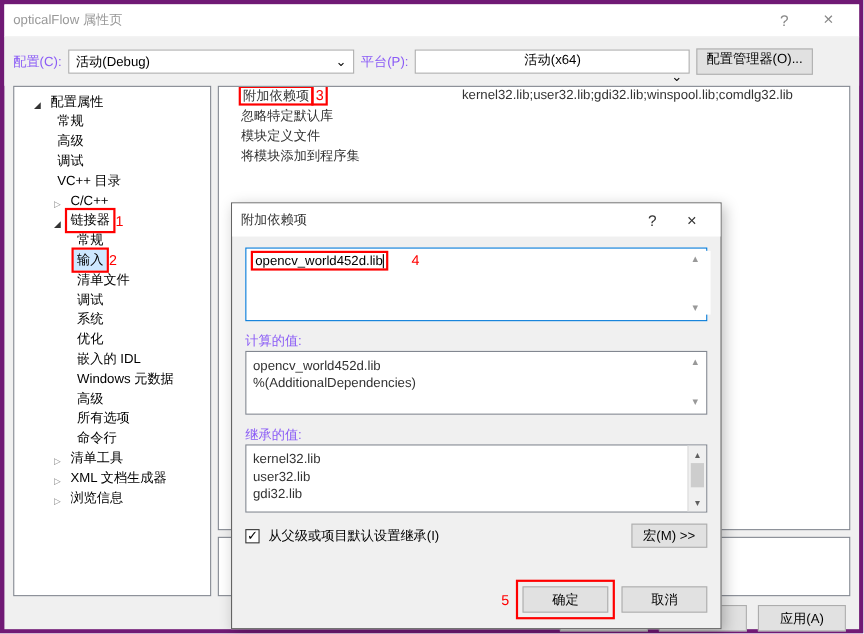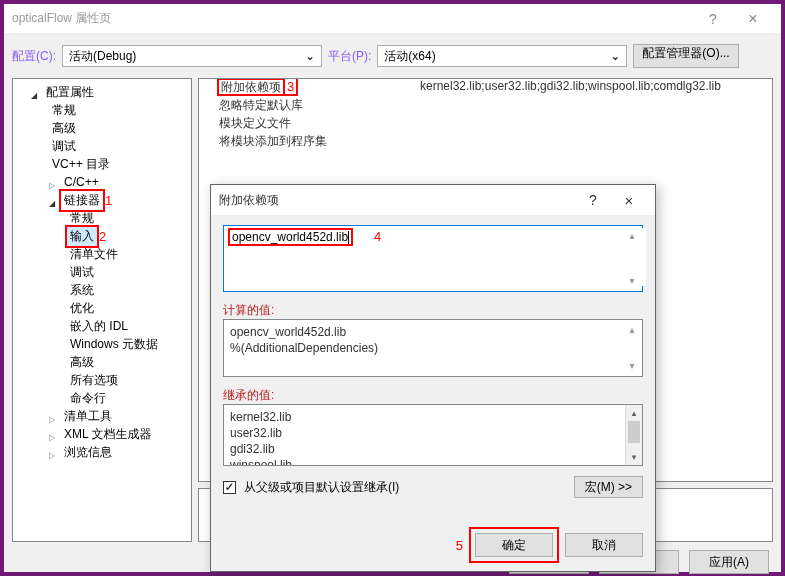--- a/index.html
+++ b/index.html
@@ -10,21 +10,21 @@
 .titlebar { height: 30px; background: #fff; display: flex; align-items: center; padding: 0 8px; color: #999; border-bottom: 1px solid #eee; }
 .titlebar .title { flex: 1; }
 .titlebar .help { width: 40px; text-align: center; color: #888; font-size: 14px; }
 .titlebar .close { width: 40px; text-align: center; color: #888; font-size: 16px; }
 
 .config-row { display: flex; align-items: center; padding: 10px 8px; gap: 6px; background: #f0f0f0; }
 .config-row .label { color: #8b5cf6; }
 .config-row .combo { background: #fff; border: 1px solid #adadad; height: 22px; display: flex; align-items: center; padding: 0 6px; position: relative; }
 .config-row .combo .arrow { margin-left: auto; padding-left: 6px; }
 .combo1 { width: 260px; }
-.combo2 { width: 250px; }
+.combo2 { width: 250px; flex-direction: column; }
 .config-mgr-btn { background: #e1e1e1; border: 1px solid #adadad; height: 24px; padding: 0 8px; display: flex; align-items: flex-start; }
 
 .main-body { display: flex; height: calc(100% - 104px); padding: 0 8px; gap: 6px; }
 .tree-panel { width: 180px; border: 1px solid #828790; background: #fff; overflow: hidden; }
 .tree { padding: 4px 0; }
 .tree-item { display: flex; align-items: center; height: 18px; padding-left: 4px; color: #000; cursor: default; }
 .tree-item.l1 { padding-left: 18px; }
 .tree-item.l2 { padding-left: 36px; }
 .tree-item.l3 { padding-left: 54px; }
 .tri { display: inline-block; width: 10px; height: 10px; margin-right: 2px; }
@@ -55,21 +55,21 @@
 .dlg-title .close { width: 36px; text-align: center; color: #333; font-size: 15px; }
 .dlg-body { flex: 1; padding: 10px 12px; display: flex; flex-direction: column; gap: 10px; }
 
 .textarea-wrap { border: 1px solid #0078d7; background: #fff; position: relative; padding: 2px; }
 .textarea { width: 420px; height: 58px; border: none; outline: none; resize: none; padding: 4px; font-family: inherit; font-size: 12px; }
 .txt-red { outline: 2px solid red; display: inline-block; padding: 0 2px; position: absolute; left: 6px; top: 4px; pointer-events: none; }
 .scroll-arrow { position: absolute; right: 2px; width: 16px; height: 16px; color: #999; font-size: 10px; text-align: center; line-height: 16px; }
 .scroll-arrow.up { top: 2px; }
 .scroll-arrow.down { bottom: 2px; }
 
-.section-label { color: #b91c1c; }
+.section-label { color: #8b5cf6; }
 .readonly-box { border: 1px solid #828790; background: #fff; height: 58px; padding: 4px 6px; position: relative; color: #333; line-height: 16px; }
 .readonly-box.h2 { height: 62px; overflow: hidden; }
 .scrollbar { position: absolute; right: 0; top: 0; bottom: 0; width: 17px; background: #f0f0f0; border-left: 1px solid #dcdcdc; }
 .scrollbar .thumb { position: absolute; left: 2px; right: 2px; top: 16px; height: 22px; background: #cdcdcd; }
 .scrollbar .sa { position: absolute; left: 0; right: 0; height: 16px; text-align: center; font-size: 9px; color: #606060; line-height: 16px; }
 .scrollbar .sa.up { top: 0; } .scrollbar .sa.down { bottom: 0; }
 
 .dlg-row { display: flex; align-items: center; gap: 8px; }
 .checkbox { width: 13px; height: 13px; border: 1px solid #333; display: inline-flex; align-items: center; justify-content: center; font-size: 10px; background: #fff; }
 .macro-btn { margin-left: auto; background: #e1e1e1; border: 1px solid #adadad; height: 22px; padding: 0 10px; display: flex; align-items: center; }
@@ -242,21 +242,20 @@
           <span class="scroll-arrow down">▾</span>
         </div>
       </div>
 
       <div>
         <div class="section-label">继承的值:</div>
         <div class="readonly-box h2">
           <div>kernel32.lib</div>
           <div>user32.lib</div>
           <div>gdi32.lib</div>
-          <div>winspool.lib</div>
           <div class="scrollbar">
             <div class="sa up">▴</div>
             <div class="thumb"></div>
             <div class="sa down">▾</div>
           </div>
         </div>
       </div>
 
       <div class="dlg-row">
         <span class="checkbox">

